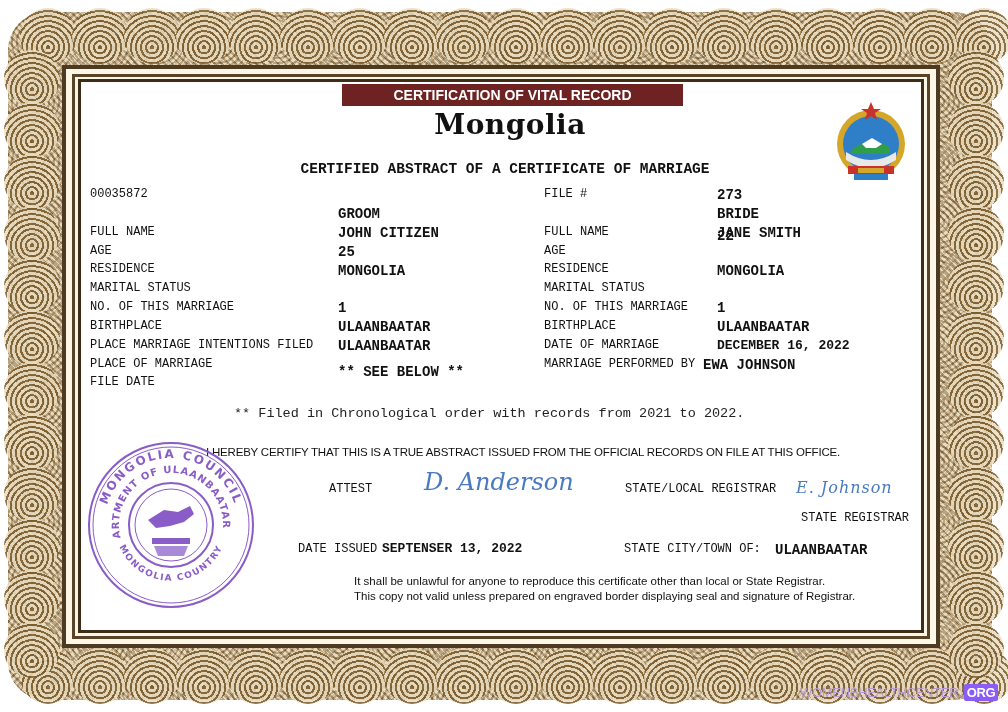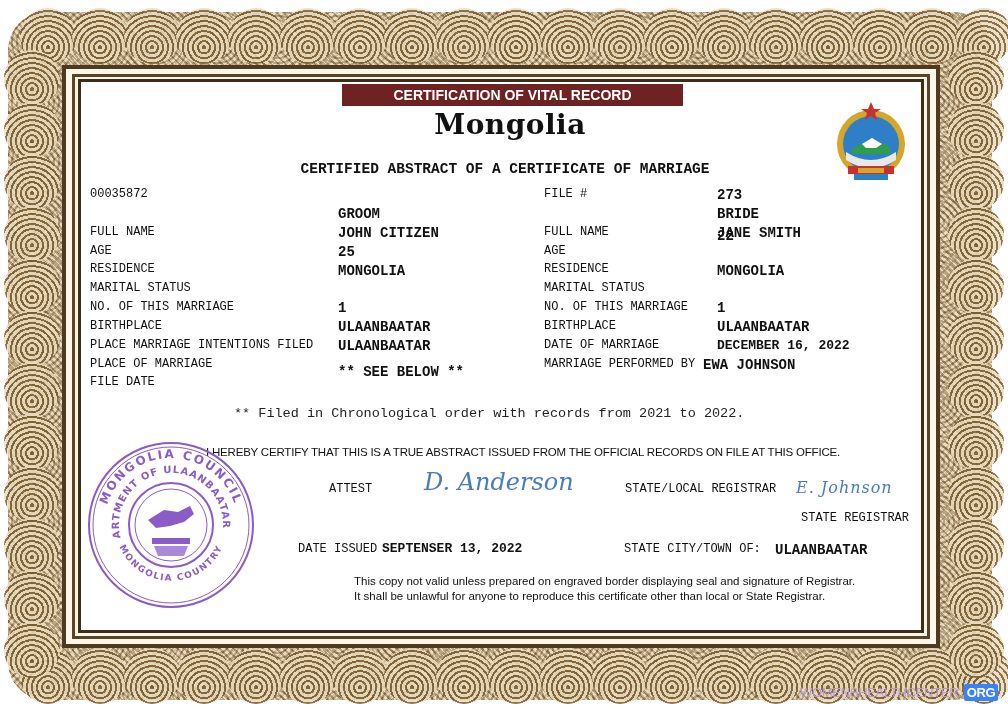--- a/index.html
+++ b/index.html
@@ -94,21 +94,21 @@
     .disclaimer {
       position:absolute; left:354px; top:574px; font-size:11.5px; color:#111; line-height:15px;
       font-family:"Liberation Sans", sans-serif;
     }
     .seal { position:absolute; left:86px; top:440px; width:170px; height:170px; }
     .watermark {
       position:absolute; left:800px; top:684px; font-family:"Liberation Sans", sans-serif;
       font-size:13px; color:#b79ad0; letter-spacing:-0.3px;
     }
     .wm-org {
-      display:inline-block; background:#3b82f6; color:#fff; font-weight:bold; padding:1px 3px; border-radius:2px; margin-left:2px;
+      display:inline-block; background:#8b5cf6; color:#fff; font-weight:bold; padding:1px 3px; border-radius:2px; margin-left:2px;
     }
   </style>
 </head>
 <body>
 
 <div class="guilloche"></div>
 <div id="scallops">
     <div class="scallop" style="left: 20px; top: 8px;"></div>
     <div class="scallop" style="left: 20px; top: 648px;"></div>
     <div class="scallop" style="left: 72px; top: 8px;"></div>
@@ -251,22 +251,22 @@
 <div class="lbl" style="left:625px;top:482px;">STATE/LOCAL REGISTRAR</div>
 <div class="sig" style="left:796px;top:478px;font-size:16px;letter-spacing:1px;">E. Johnson</div>
 <div class="lbl" style="left:801px;top:511px;">STATE  REGISTRAR</div>
 
 <div class="lbl" style="left:298px;top:542px;">DATE ISSUED</div>
 <div class="val" style="left:382px;top:541px;font-size:13px;">SEPTENSER 13, 2022</div>
 <div class="lbl" style="left:624px;top:542px;">STATE CITY/TOWN OF:</div>
 <div class="val" style="left:775px;top:542px;">ULAANBAATAR</div>
 
 <div class="disclaimer">
+  <div>It shall be unlawful for anyone to reproduce this certificate other than local or State Registrar.</div>
   <div>This copy not valid unless prepared on engraved border displaying seal and signature of Registrar.</div>
-  <div>It shall be unlawful for anyone to reproduce this certificate other than local or State Registrar.</div>
 </div>
 
 <svg class="seal" viewBox="0 0 170 170">
   <defs>
     <path id="sealTop" d="M 18 85 A 67 67 0 0 1 152 85"></path>
     <path id="sealMid" d="M 34 95 A 52 52 0 1 1 136 95"></path>
     <path id="sealBot" d="M 35 110 A 56 56 0 0 0 135 110"></path>
   </defs>
   <circle cx="85" cy="85" r="82" fill="none" stroke="#8a5cc8" stroke-width="2"></circle>
   <circle cx="85" cy="85" r="78" fill="none" stroke="#8a5cc8" stroke-width="1"></circle>

